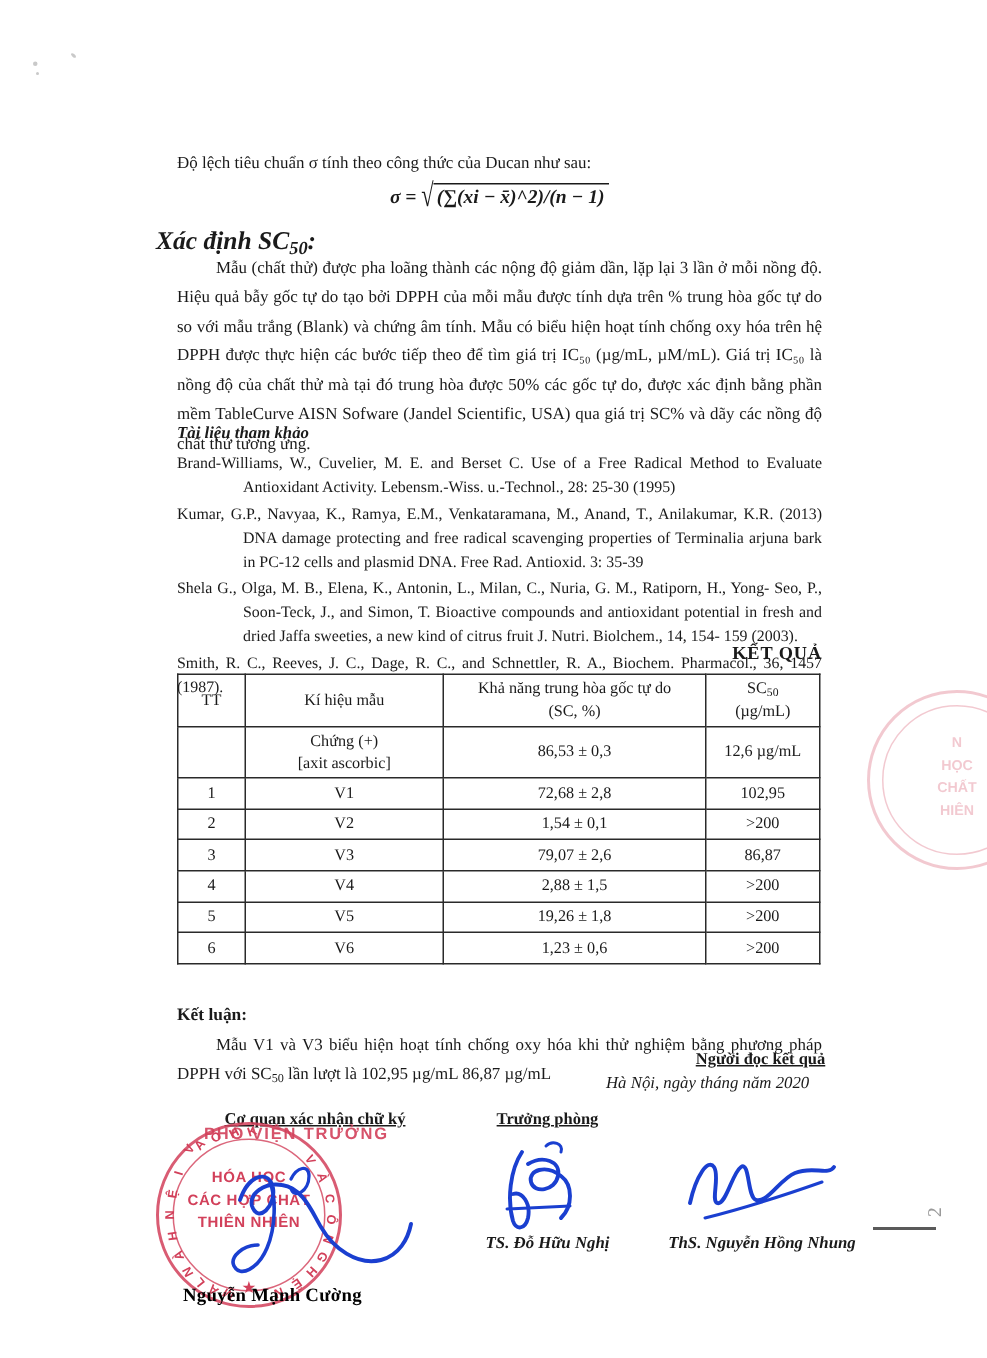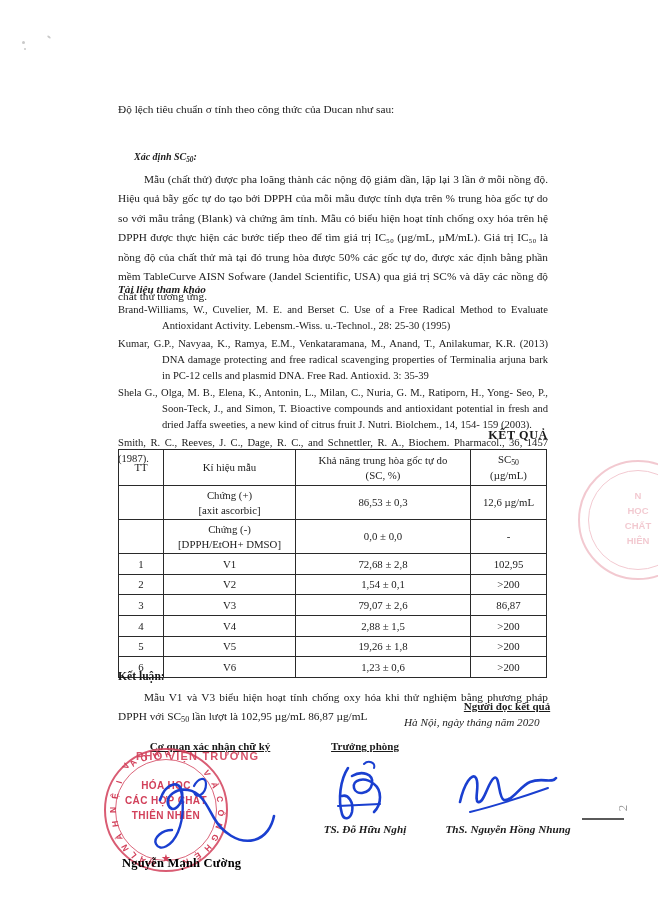--- a/index.html
+++ b/index.html
@@ -113,22 +113,28 @@
 <div class="page">
 
   <div class="speck" style="left:22px;top:41px;width:3px;height:3px;"></div>
   <div class="speck" style="left:24px;top:48px;width:2px;height:2px;"></div>
   <div class="speck" style="left:47px;top:36px;width:4px;height:2px;transform:rotate(40deg);"></div>
 
   <div class="blk para" style="left:118px;top:100px;width:430px;">
     <span>Độ lệch tiêu chuẩn σ tính theo công thức của Ducan như sau:</span>
   </div>
 
-
-  <div class="blk bi" style="left:134px;top:151px;font-size:10px;">
+  <div class="blk formula" style="left:118px;top:120px;width:430px;">
+    <span>σ =</span>
+    <span class="sqrt-wrap">
+      <span class="radsign">√</span><span class="radicand">(∑(xi − x̄)^2)/(n − 1)</span>
+    </span>
+  </div>
+
+  <div class="blk bi" style="left:104px;top:151px;font-size:17px;">
     <span>Xác định SC</span><sub>50</sub><span>:</span>
   </div>
 
   <div class="blk para indent" style="left:118px;top:170px;width:430px;">
     <span>Mẫu (chất thử) được pha loãng thành các nộng độ giảm dần, lặp lại 3 lần ở mỗi nồng độ. Hiệu quả bẫy gốc tự do tạo bởi DPPH của mỗi mẫu được tính dựa trên % trung hòa gốc tự do    so với mẫu trắng (Blank) và chứng âm tính. Mẫu có biểu hiện hoạt tính chống oxy hóa trên hệ DPPH được thực hiện các bước tiếp theo để tìm giá trị IC₅₀ (µg/mL, µM/mL). Giá trị IC₅₀ là nồng độ của chất thử mà tại đó trung hòa được 50% các gốc tự do, được xác định bằng phần  mềm TableCurve AISN Sofware (Jandel Scientific, USA) qua giá trị SC% và dãy các nồng độ chất thử tương  ứng.</span>
   </div>
 
   <div class="blk bi" style="left:118px;top:283px;font-size:11.2px;">
     <span>Tài liệu tham khảo</span>
   </div>
@@ -183,29 +189,20 @@
         <tr class="ctrl">
           <td></td>
           <td>
             <div>Chứng (+)</div>
             <div>[axit ascorbic]</div>
           </td>
           <td>86,53 ± 0,3</td>
           <td>12,6 µg/mL</td>
         </tr>
 
-        <tr class="ctrl">
-          <td></td>
-          <td>
-            <div>Chứng (-)</div>
-            <div>[DPPH/EtOH+ DMSO]</div>
-          </td>
-          <td>0,0 ± 0,0</td>
-          <td>-</td>
-        </tr>
 
         <tr class="data">
           <td>1</td>
           <td>V1</td>
           <td>72,68 ± 2,8</td>
           <td>102,95</td>
         </tr>
         <tr class="data">
           <td>2</td>
           <td>V2</td>

